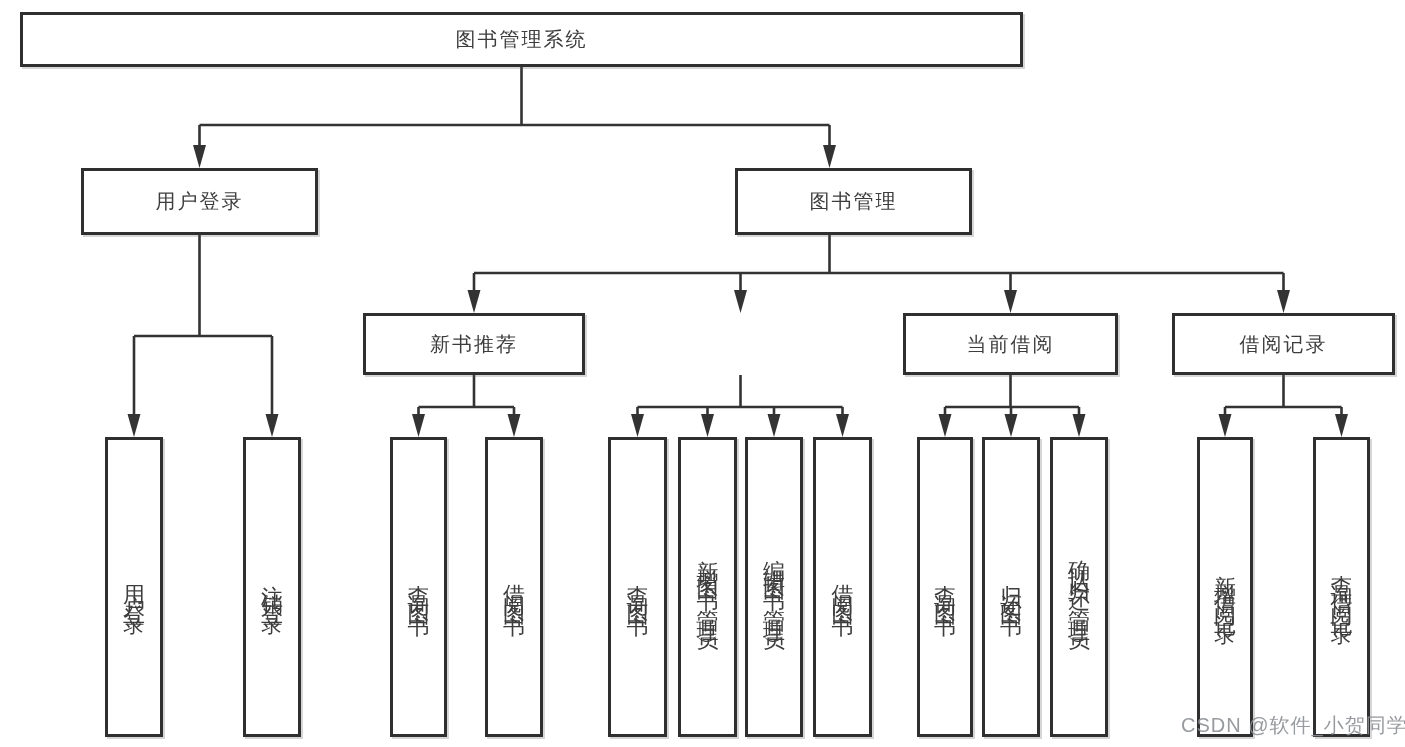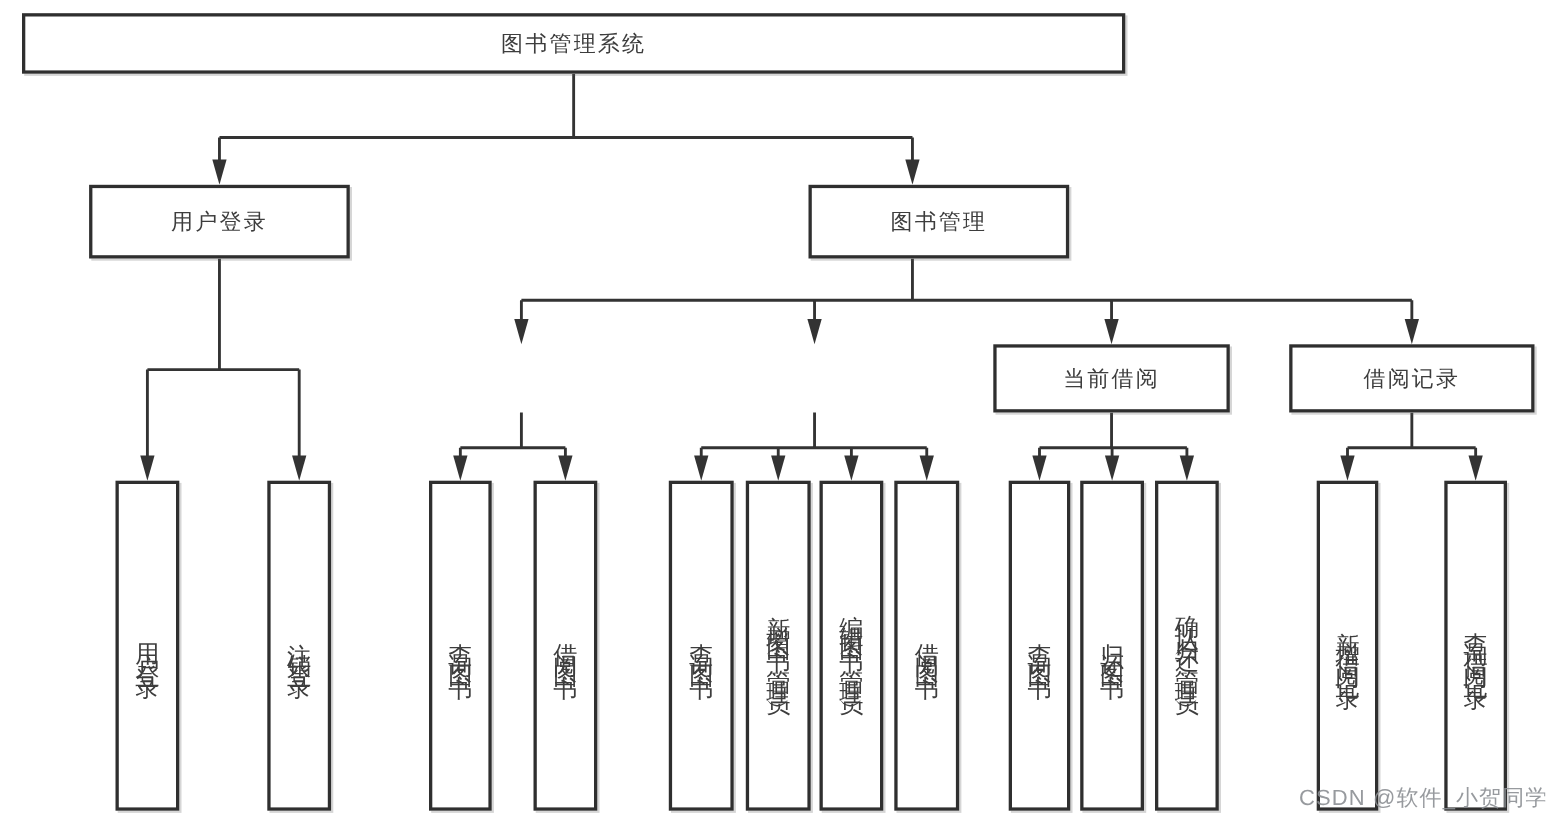--- a/index.html
+++ b/index.html
@@ -103,20 +103,21 @@
       <polygon points="1218.5,414 1231.5,414 1225,437"></polygon>
       <polygon points="1335,414 1348,414 1341.5,437"></polygon>
     </g>
   </svg>
 
   <div class="node" style="left:20px; top:12px; width:1003px; height:55px;">图书管理系统</div>
 
   <div class="node" style="left:81px; top:168px; width:237px; height:67px;">用户登录</div>
   <div class="node" style="left:711px; top:168px; width:237px; height:67px;margin-left:24px;">图书管理</div>
 
+  <div class="node" style="left:363px; top:313px; width:222px; height:62px;">新书推荐</div>
   <div class="node" style="left:903px; top:313px; width:215px; height:62px;font-family:Liberation Mono, monospace;">当前借阅</div>
   <div class="node" style="left:1172px; top:313px; width:223px; height:62px;">借阅记录</div>
 
   <div class="node leaf" style="left:105px; top:437px; width:58px; height:300px;">用户登录</div>
   <div class="node leaf" style="left:243px; top:437px; width:58px; height:300px;">注销登录</div>
 
   <div class="node leaf" style="left:390px; top:437px; width:57px; height:300px;">查询图书</div>
   <div class="node leaf" style="left:485px; top:437px; width:58px; height:300px;">借阅图书</div>
 
   <div class="node leaf" style="left:608px; top:437px; width:59px; height:300px;">查询图书</div>

